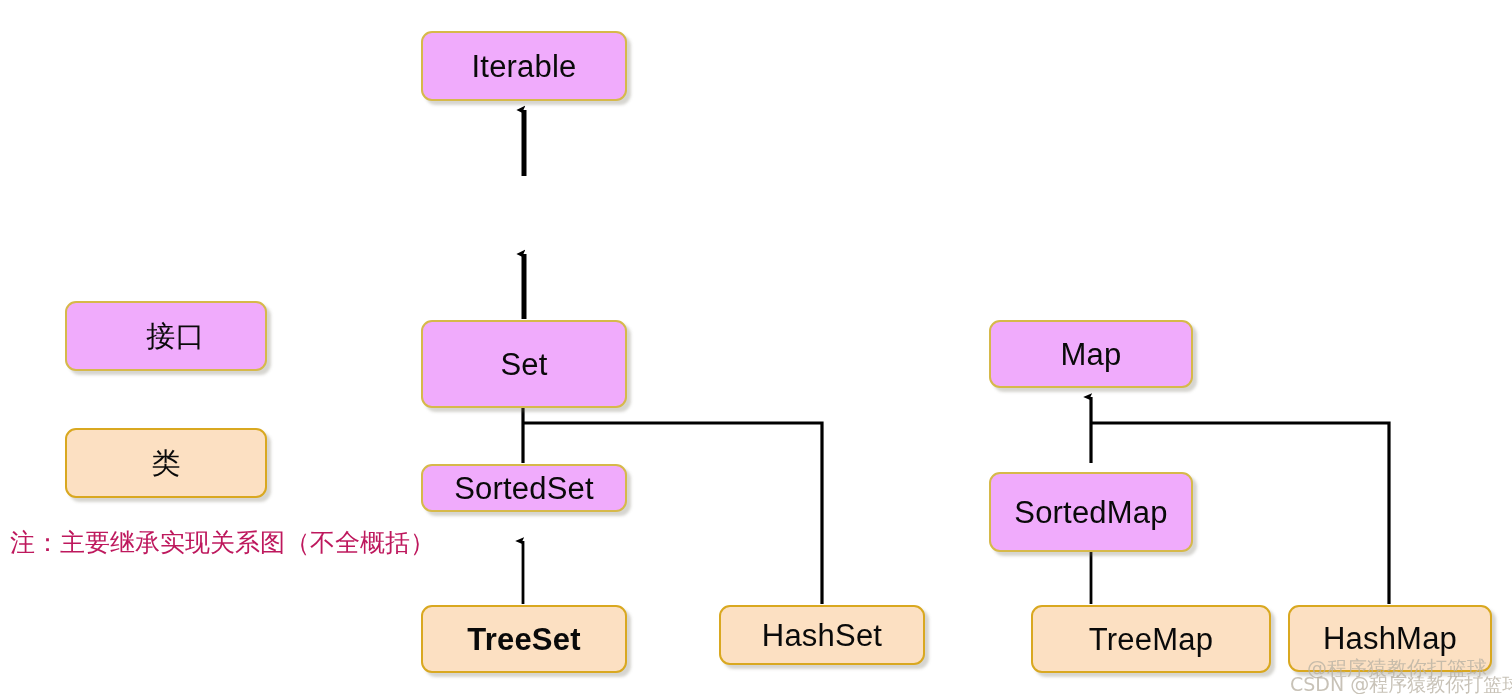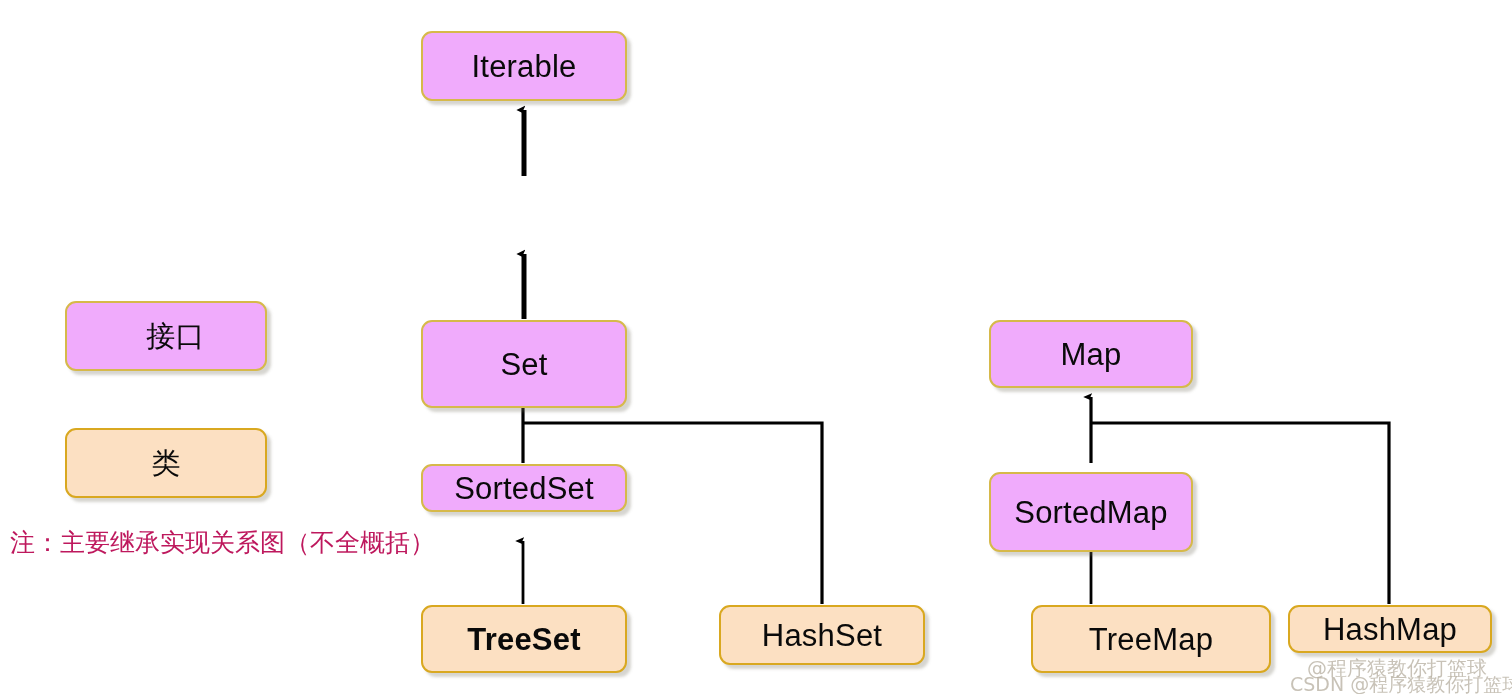--- a/index.html
+++ b/index.html
@@ -62,21 +62,21 @@
   #n-iterable   { left: 421px;  top: 31px;  width: 206px; height: 70px; }
   #n-collection { left: 420px;  top: 177px; width: 207px; height: 68px; }
   #n-set        { left: 421px;  top: 320px; width: 206px; height: 88px; }
   #n-sortedset  { left: 421px;  top: 464px; width: 206px; height: 48px; }
   #n-treeset    { left: 421px;  top: 605px; width: 206px; height: 68px; font-weight: bold; }
   #n-hashset    { left: 719px;  top: 605px; width: 206px; height: 60px; }
 
   #n-map        { left: 989px;  top: 320px; width: 204px; height: 68px; }
   #n-sortedmap  { left: 989px;  top: 464px; width: 204px; height: 80px; margin-top: 8px; }
   #n-treemap    { left: 989px;  top: 605px; width: 240px; height: 68px; margin-left: 42px; }
-  #n-hashmap    { left: 1288px; top: 605px; width: 204px; height: 48px; }
+  #n-hashmap    { left: 1288px; top: 605px; width: 204px; height: 67px; }
 
   #lg-iface     { left: 65px;   top: 301px; width: 202px; height: 70px; padding-left: 19px; }
   #lg-class     { left: 65px;   top: 428px; width: 202px; height: 70px; }
 
   #note {
     position: absolute;
     left: 10px;
     top: 527px;
     font-size: 25px;
     line-height: 1.25;

